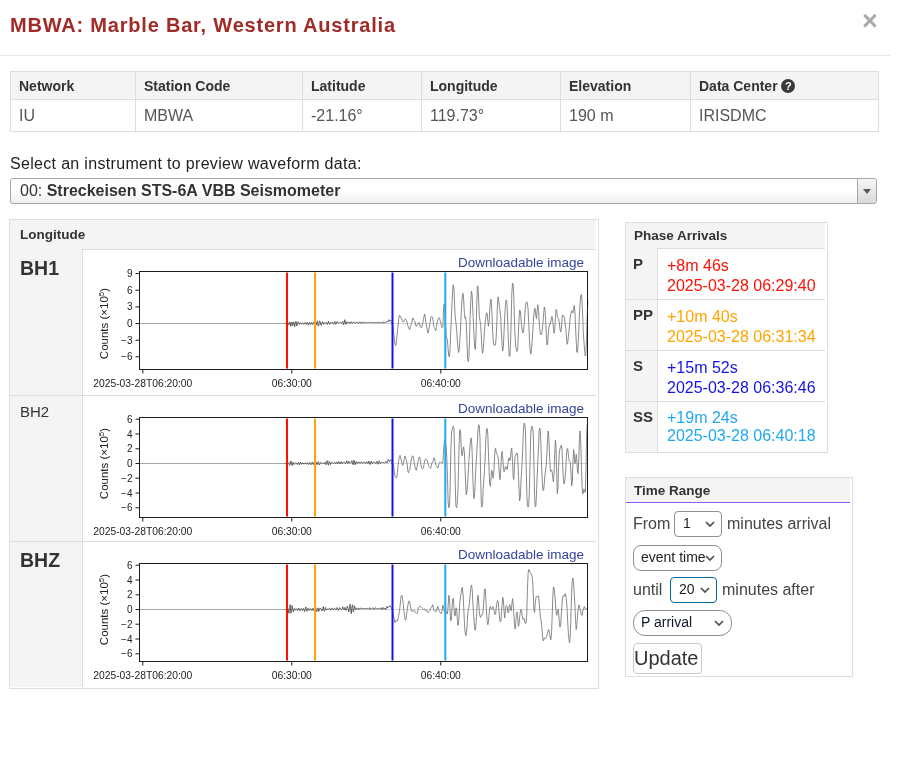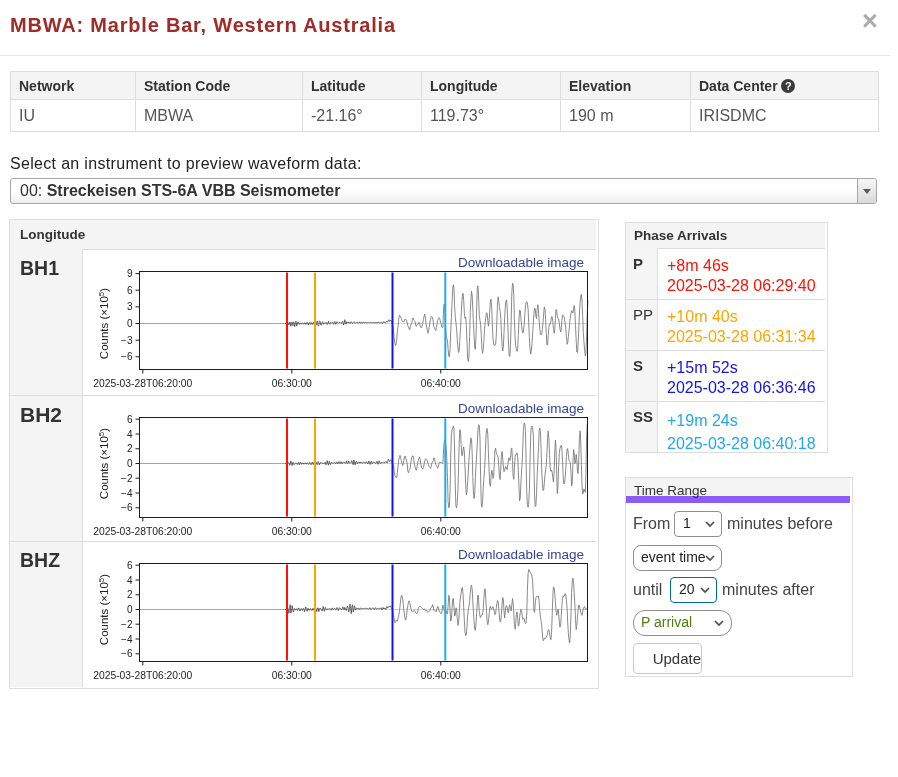--- a/index.html
+++ b/index.html
@@ -50,21 +50,21 @@
 <div style="position:absolute;right:0;top:0;width:18px;height:24px;border-left:1px solid #a6a6a6;background:linear-gradient(#f7f7f7,#d9d9d9);border-radius:0 3px 3px 0">
 <div style="position:absolute;left:5px;top:10px;width:0;height:0;border-left:4px solid transparent;border-right:4px solid transparent;border-top:5px solid #5a5a5a"></div>
 </div>
     </div>
 <div class="abs" style="left:9px;top:219px;width:588px;height:468px;border:1px solid #ddd;background:#fff"></div>
 <div class="abs hdrbg" style="left:10px;top:220px;width:586px;height:30px;border-bottom:1px solid #ddd;line-height:29px;font-size:13.5px;font-weight:bold;color:#333;padding-left:10px;box-sizing:border-box">Longitude</div>
 <div class="abs hdrbg" style="left:10px;top:249px;width:72px;height:146px;border-right:1px solid #ddd"></div>
 <div class="abs" style="left:20px;top:257px;font-size:19.5px;font-weight:bold;color:#333">BH1</div>
 <div class="abs" style="left:377px;top:255px;width:207px;text-align:right;font-size:13.5px;color:#35459c">Downloadable image</div>
 <div class="abs hdrbg" style="left:10px;top:395px;width:72px;height:146px;border-right:1px solid #ddd"></div>
-<div class="abs" style="left:20px;top:403px;font-size:21px;font-weight:bold;color:#333">BH2</div>
+<div class="abs" style="left:20px;top:403px;font-size:15px;font-weight:normal;color:#333">BH2</div>
 <div class="abs" style="left:10px;top:395px;width:586px;border-top:1px solid #ddd"></div>
 <div class="abs" style="left:377px;top:401px;width:207px;text-align:right;font-size:13.5px;color:#35459c">Downloadable image</div>
 <div class="abs hdrbg" style="left:10px;top:541px;width:72px;height:146px;border-right:1px solid #ddd"></div>
 <div class="abs" style="left:20px;top:549px;font-size:19.5px;font-weight:bold;color:#333">BHZ</div>
 <div class="abs" style="left:10px;top:541px;width:586px;border-top:1px solid #ddd"></div>
 <div class="abs" style="left:377px;top:547px;width:207px;text-align:right;font-size:13.5px;color:#35459c">Downloadable image</div>
 <svg width="588" height="438" viewBox="0 0 588 438" style="position:absolute;left:10px;top:249px">
 <g font-family="Liberation Sans, sans-serif" fill="#222">
         <line x1="129.5" y1="74.5" x2="577.5" y2="74.5" stroke="#d4d4d4" stroke-width="1"></line>
         <line x1="129.5" y1="74.5" x2="277.0" y2="74.5" stroke="#a6a6a6" stroke-width="1.1"></line>
@@ -159,56 +159,56 @@
         <text x="430.8" y="429.8" font-size="10.3" text-anchor="middle">06:40:00</text>
         <text transform="translate(98,360.5) rotate(-90)" font-size="11.5" text-anchor="middle">Counts (×10<tspan dy="-4" font-size="8">5</tspan><tspan dy="4">)</tspan></text>
       </g>
 </svg>
 <div class="abs" style="left:625px;top:222px;width:201px;height:229px;border:1px solid #ddd"></div>
 <div class="abs hdrbg" style="left:626px;top:223px;width:199px;height:26px;border-bottom:1px solid #ddd;line-height:25px;font-size:13.5px;font-weight:bold;color:#333;padding-left:8px;box-sizing:border-box">Phase Arrivals</div>
 <div class="abs" style="left:626px;top:248px;width:31px;height:51px;background:#f5f5f5;border-right:1px solid #ddd"></div>
 <div class="abs" style="left:633px;top:255px;font-size:15px;font-weight:bold;color:#333">P</div>
 <div class="abs" style="left:667px;top:256px;font-size:16px;line-height:20px;color:#fd1205">+8m 46s<br>2025-03-28 06:29:40</div>
 <div class="abs" style="left:626px;top:299px;width:31px;height:51px;background:#f5f5f5;border-right:1px solid #ddd"></div>
-<div class="abs" style="left:633px;top:306px;font-size:15px;font-weight:normal;color:#333">PP</div>
+<div class="abs" style="left:633px;top:306px;font-size:15px;font-weight:bold;color:#333">PP</div>
 <div class="abs" style="left:667px;top:307px;font-size:16px;line-height:20px;color:#ffa502">+10m 40s<br>2025-03-28 06:31:34</div>
 <div class="abs" style="left:626px;top:299px;width:199px;border-top:1px solid #ddd"></div>
 <div class="abs" style="left:626px;top:350px;width:31px;height:51px;background:#f5f5f5;border-right:1px solid #ddd"></div>
 <div class="abs" style="left:633px;top:357px;font-size:15px;font-weight:bold;color:#333">S</div>
 <div class="abs" style="left:667px;top:358px;font-size:16px;line-height:20px;color:#1414e8">+15m 52s<br>2025-03-28 06:36:46</div>
 <div class="abs" style="left:626px;top:350px;width:199px;border-top:1px solid #ddd"></div>
 <div class="abs" style="left:626px;top:401px;width:31px;height:51px;background:#f5f5f5;border-right:1px solid #ddd"></div>
 <div class="abs" style="left:633px;top:408px;font-size:15px;font-weight:bold;color:#333">SS</div>
-<div class="abs" style="left:667px;top:409px;font-size:16px;line-height:23px;color:#1fa9f0">+19m 24s<br>2025-03-28 06:40:18</div>
+<div class="abs" style="left:667px;top:409px;font-size:16px;line-height:18px;color:#1fa9f0">+19m 24s<br>2025-03-28 06:40:18</div>
 <div class="abs" style="left:626px;top:401px;width:199px;border-top:1px solid #ddd"></div>
 <div class="abs" style="left:625px;top:477px;width:226px;height:198px;border:1px solid #ddd"></div>
-<div class="abs hdrbg" style="left:626px;top:478px;width:224px;height:25px;border-bottom:7px solid #8b5cf6;line-height:25px;font-size:13.5px;font-weight:normal;color:#333;padding-left:8px;box-sizing:border-box">Time Range</div>
+<div class="abs hdrbg" style="left:626px;top:478px;width:224px;height:25px;border-bottom:1px solid #8b5cf6;line-height:25px;font-size:13.5px;font-weight:bold;color:#333;padding-left:8px;box-sizing:border-box">Time Range</div>
 <div class="abs" style="left:633px;top:515px;font-size:16px;color:#444">From</div>
 <div class="abs" style="left:674px;top:511px;width:46px;height:24px;border:1px solid #8f8f8f;border-radius:4px;background:#fff;font-size:14px;color:#222;">
       <span style="position:absolute;left:8px;top:3px">1</span>
       <svg width="10" height="6" style="position:absolute;right:6px;top:9px" viewBox="0 0 10 6">
         <polyline points="1,1 5,5 9,1" fill="none" stroke="#4d4d4d" stroke-width="1.7"></polyline>
       </svg>
     </div>
-<div class="abs" style="left:727px;top:515px;font-size:16px;color:#444">minutes before</div>
+<div class="abs" style="left:727px;top:515px;font-size:16px;color:#444">minutes arrival</div>
 <div class="abs" style="left:633px;top:545px;width:87px;height:24px;border:1px solid #8f8f8f;border-radius:8px;background:#fff;font-size:14px;color:#222;">
       <span style="position:absolute;left:7px;top:3px">event time</span>
       <svg width="10" height="6" style="position:absolute;right:6px;top:9px" viewBox="0 0 10 6">
         <polyline points="1,1 5,5 9,1" fill="none" stroke="#4d4d4d" stroke-width="1.7"></polyline>
       </svg>
     </div>
 <div class="abs" style="left:633px;top:581px;font-size:16px;color:#444">until</div>
 <div class="abs" style="left:670px;top:577px;width:45px;height:24px;border:1px solid #0369a1;border-radius:4px;background:#fff;font-size:14px;color:#222;">
       <span style="position:absolute;left:8px;top:3px">20</span>
       <svg width="10" height="6" style="position:absolute;right:6px;top:9px" viewBox="0 0 10 6">
         <polyline points="1,1 5,5 9,1" fill="none" stroke="#4d4d4d" stroke-width="1.7"></polyline>
       </svg>
     </div>
 <div class="abs" style="left:722px;top:581px;font-size:16px;color:#444">minutes after</div>
-<div class="abs" style="left:633px;top:610px;width:97px;height:24px;border:1px solid #8f8f8f;border-radius:12px;background:#fff;font-size:14px;color:#4d7c0f;">
+<div class="abs" style="left:633px;top:610px;width:97px;height:24px;border:1px solid #8f8f8f;border-radius:12px;background:#fff;font-size:14px;color:#0f172a;">
       <span style="position:absolute;left:7px;top:3px">P arrival</span>
       <svg width="10" height="6" style="position:absolute;right:7px;top:9px" viewBox="0 0 10 6">
         <polyline points="1,1 5,5 9,1" fill="none" stroke="#4d4d4d" stroke-width="1.7"></polyline>
       </svg>
     </div>
-<div class="abs" style="left:633px;top:643px;width:67px;height:29px;border:1px solid #c9c9c9;border-radius:4px;background:#fff;text-align:right;line-height:29px;font-size:15px;color:#333">Update</div>
+<div class="abs" style="left:633px;top:643px;width:67px;height:29px;border:1px solid #c9c9c9;border-radius:4px;background:#fff;text-align:left;line-height:29px;font-size:20px;color:#333">Update</div>
 <div class="abs" style="left:0;top:714px;width:890px;border-top:1px solid #e7e7e7"></div>
 <div class="abs" style="left:810px;top:734px;width:65px;height:27px;border:1px solid #ccc;border-radius:4px;background:#fff;text-align:center;line-height:27px;font-size:11px;color:#333">Close</div>
 </div>
 </body></html>

